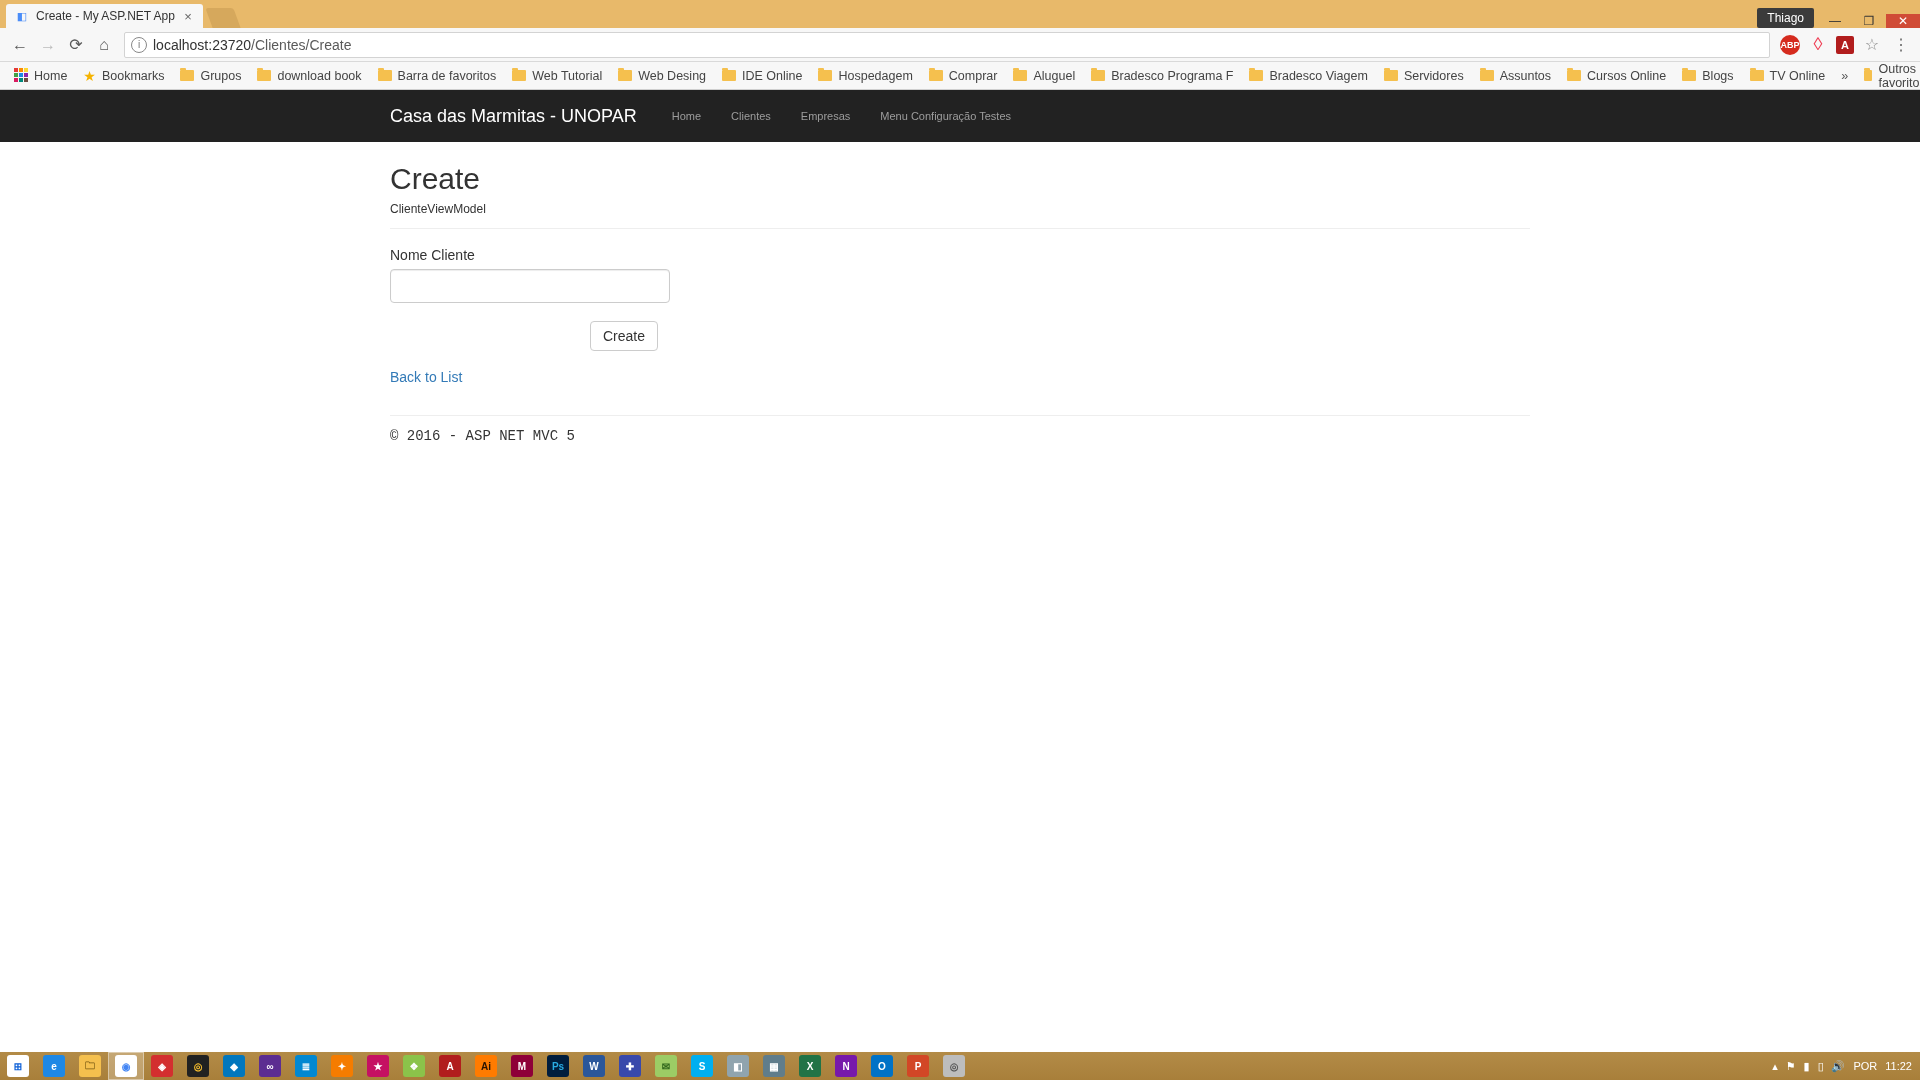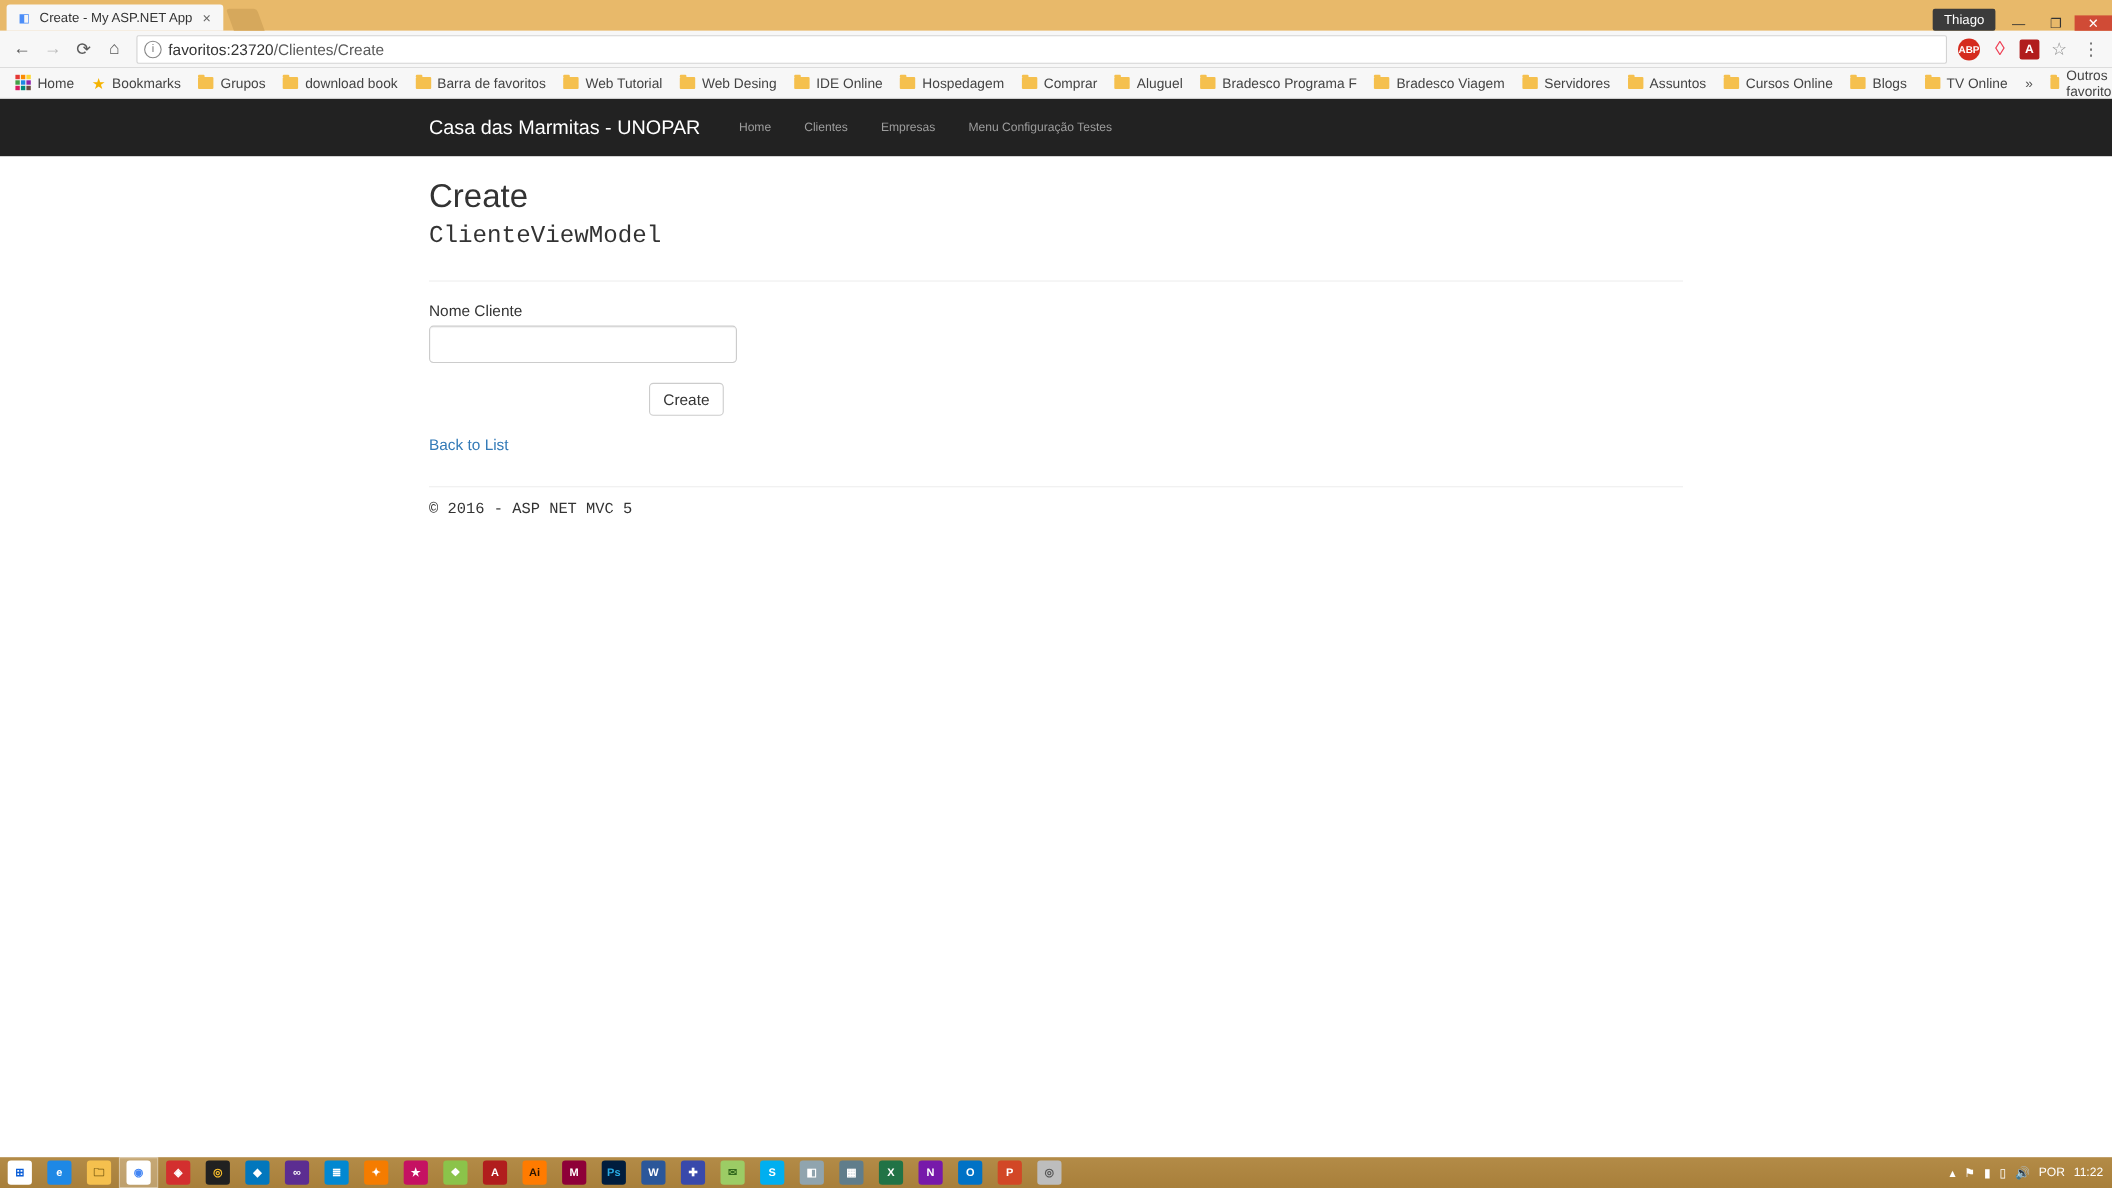--- a/index.html
+++ b/index.html
@@ -48,21 +48,21 @@
   
   
   .page { background:#fff; height: calc(1080px - 28px - 34px - 28px - 28px); overflow:auto; }
   .navbar-app { background:#222; color:#9d9d9d; height:52px; display:flex; align-items:center; }
   .navbar-inner { width:1170px; margin:0 auto; padding:0 15px; display:flex; align-items:center; height:100%; }
   .brand { color:#fff; font-size:18px; margin-right:20px; }
   .nav-link { color:#9d9d9d; padding:0 15px; font-size:11px; height:100%; display:flex; align-items:center; }
   
   .container { width:1170px; margin:0 auto; padding:20px 15px; }
   h2.page-title { font-size:30px; font-weight:500; color:#333; margin-bottom:6px; }
-  h4.subtitle { font-size:22px; font-weight:500; color:#333; margin-bottom:28px;font-family:Liberation Mono, monospace; }
+  h4.subtitle { font-size:12px; font-weight:500; color:#333; margin-bottom:12px; }
   hr { border:none; border-top:1px solid #eee; margin:0 0 18px 0; }
   .form-label { font-size:14px; color:#333; display:block; margin-bottom:6px; }
   .form-control { width:280px; height:34px; border:1px solid #ccc; border-radius:4px; padding:6px 12px; font-size:14px; box-shadow:inset 0 1px 1px rgba(0,0,0,.075); }
   .form-group { margin-bottom:18px; }
   .btn-default { display:inline-block; padding:6px 12px; font-size:14px; border:1px solid #ccc; border-radius:4px; background:#fff; color:#333; cursor:pointer; }
   .btn-row { margin-left:200px; margin-bottom:18px; }
   .back-link { color:#337ab7; font-size:14px; text-decoration:none; display:inline-block; margin-bottom:18px; }
   hr.footer-sep { margin:12px 0; }
   .footer-text { color:#333; font-size:14px;font-family:Liberation Mono, monospace; }
   
@@ -94,21 +94,21 @@
   </div>
 </div>
 
 <div class="chrome-toolbar">
   <div class="nav-btn">←</div>
   <div class="nav-btn disabled">→</div>
   <div class="nav-btn">⟳</div>
   <div class="nav-btn">⌂</div>
   <div class="omnibox">
     <span class="info-icon">i</span>
-    <span class="host"><span>favoritos</span><span>:23720</span></span>
+    <span class="host"><span>localhost</span><span>:23720</span></span>
       <span class="path">/Clientes/Create</span>
   </div>
   <div class="ext-area">
     <span class="ext-icon ext-abp">ABP</span>
     <span class="ext-icon ext-pocket">◊</span>
     <span class="ext-icon ext-acrobat">A</span>
     <span class="ext-icon star-icon">☆</span>
     <span class="ext-icon menu-dots">⋮</span>
   </div>
 </div>

